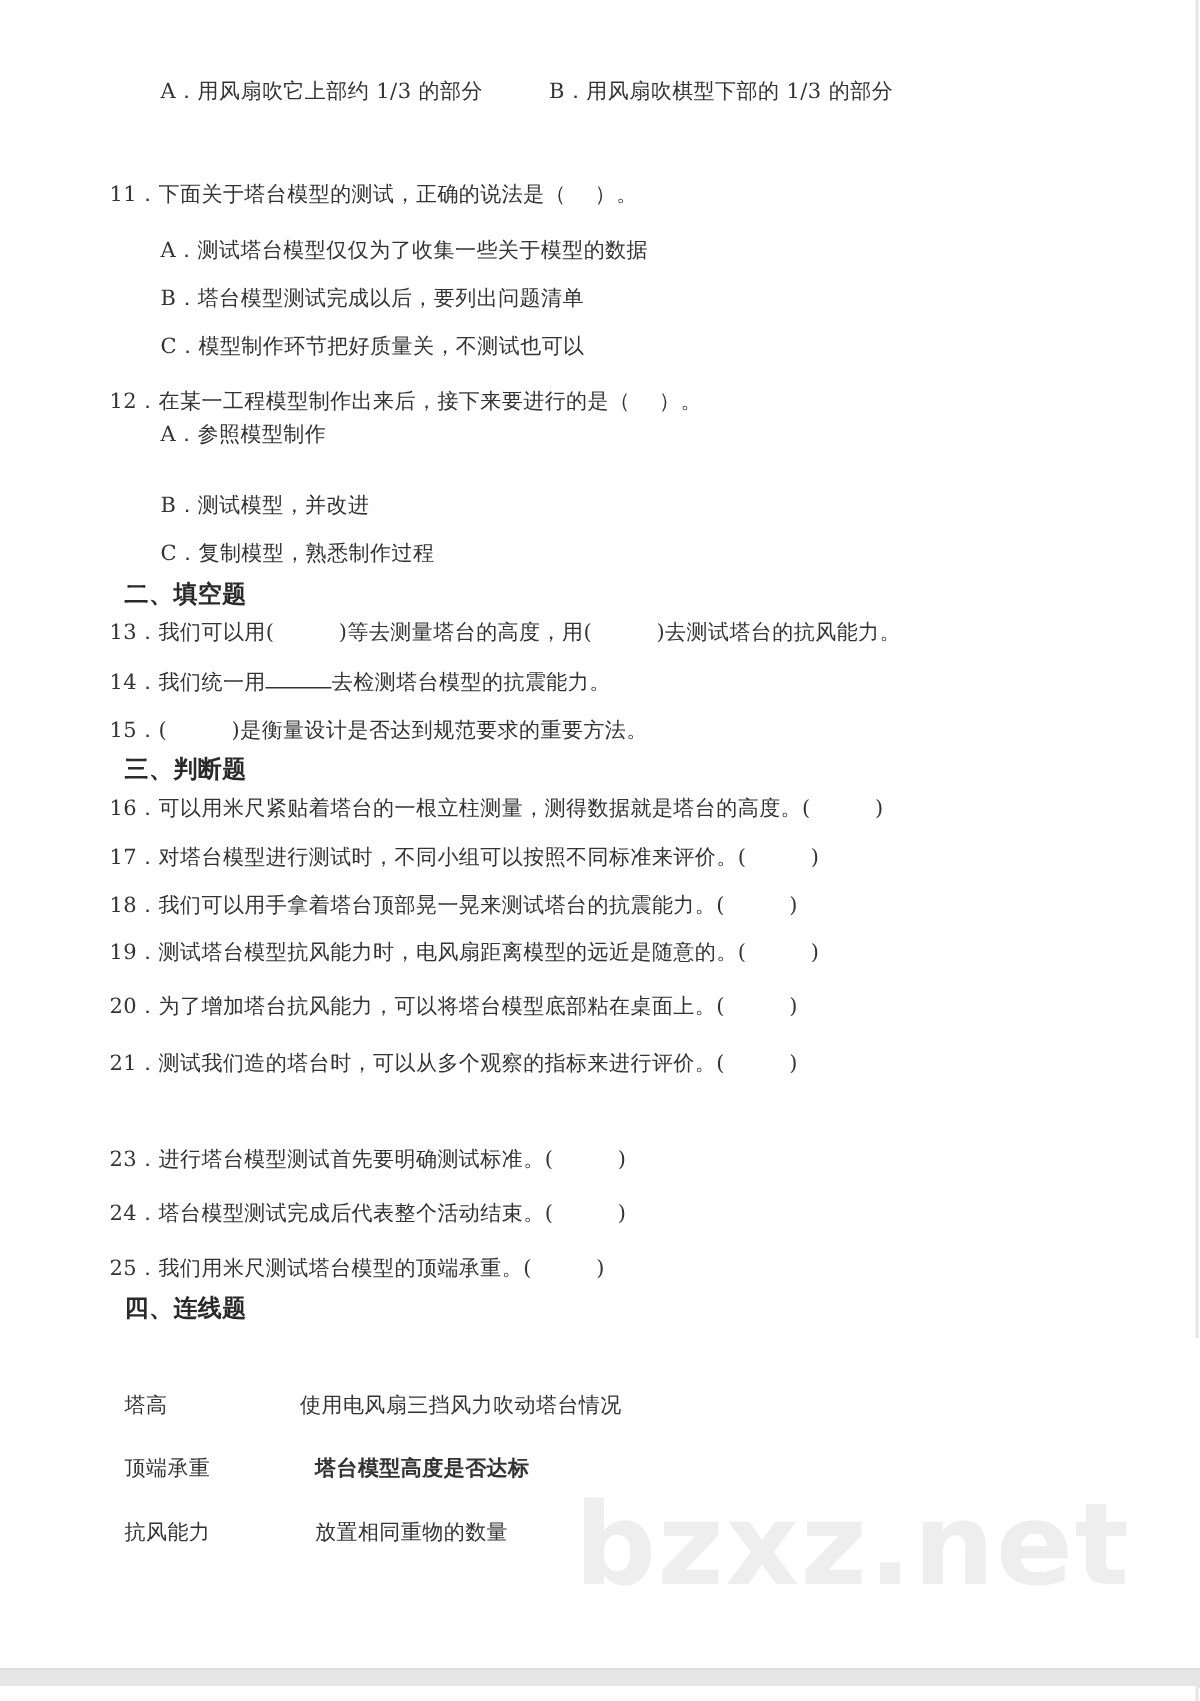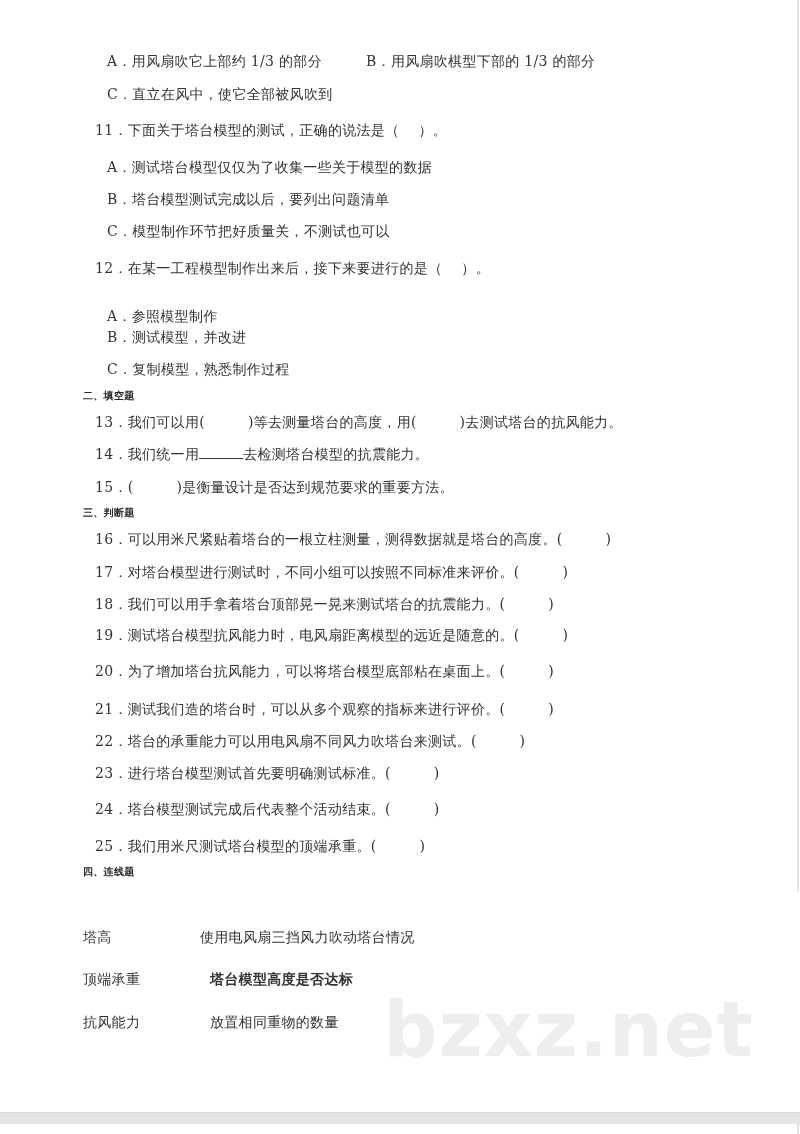--- a/index.html
+++ b/index.html
@@ -26,26 +26,26 @@
     }
     .line {
       position: absolute;
       font-size: 14px;
       line-height: 18px;
       white-space: pre;
       transform: translateY(-9px);
       letter-spacing: 0.3px;
     }
     .opt { left: 107px; }
-    .q { left: 95px; }
+    .q { left: 73px; }
     .sec {
       left: 83px;
       font-weight: bold;
       font-family: "DejaVu Sans", "Liberation Sans", sans-serif;
-      font-size: 10px;
+      font-size: 16px;
       color: #2a2a2a;
     }
     .match-left { left: 83px; }
     .match-right { left: 200px; }
     .match-right.r2 { left: 210px; }
     .blank-u {
       display: inline-block;
       width: 44px;
       border-bottom: 1.5px solid #333;
       height: 13px;
@@ -82,45 +82,43 @@
       border-right: 2px solid #e4e4e4;
     }
   </style>
 </head>
 <body>
 
 <div class="page">
 
   <div class="line opt" style="top:61px;">A．用风扇吹它上部约 1/3 的部分</div>
   <div class="line" style="top:61px; left:366px;">B．用风扇吹棋型下部的 1/3 的部分</div>
-  <div class="line opt" style="top:94px;">C．直立在风中，使它全部被风吹到</div>
 
   <div class="line q" style="top:130px;">11．下面关于塔台模型的测试，正确的说法是（　 ）。</div>
   <div class="line opt" style="top:199px;">B．塔台模型测试完成以后，要列出问题清单</div>
   <div class="line opt" style="top:167px;">A．测试塔台模型仅仅为了收集一些关于模型的数据</div>
   <div class="line opt" style="top:231px;">C．模型制作环节把好质量关，不测试也可以</div>
 
   <div class="line q" style="top:268px;">12．在某一工程模型制作出来后，接下来要进行的是（　 ）。</div>
-  <div class="line opt" style="top:316px;">A．参照模型制作</div>
+  <div class="line opt" style="top:290px;">A．参照模型制作</div>
   <div class="line opt" style="top:337px;">B．测试模型，并改进</div>
   <div class="line opt" style="top:369px;">C．复制模型，熟悉制作过程</div>
 
   <div class="line sec" style="top:396px;">二、填空题</div>
   <div class="line q" style="top:422px;">13．我们可以用(　　　)等去测量塔台的高度，用(　　　)去测试塔台的抗风能力。</div>
   <div class="line q" style="top:454px;"><span>14．我们统一用</span><span class="blank-u"></span><span>去检测塔台模型的抗震能力。</span></div>
   <div class="line q" style="top:487px;">15．(　　　)是衡量设计是否达到规范要求的重要方法。</div>
 
   <div class="line sec" style="top:513px;">三、判断题</div>
   <div class="line q" style="top:539px;">16．可以用米尺紧贴着塔台的一根立柱测量，测得数据就是塔台的高度。(　　　)</div>
   <div class="line q" style="top:572px;">17．对塔台模型进行测试时，不同小组可以按照不同标准来评价。(　　　)</div>
   <div class="line q" style="top:604px;text-align:center;">18．我们可以用手拿着塔台顶部晃一晃来测试塔台的抗震能力。(　　　)</div>
   <div class="line q" style="top:635px;">19．测试塔台模型抗风能力时，电风扇距离模型的远近是随意的。(　　　)</div>
   <div class="line q" style="top:671px;text-align:center;">20．为了增加塔台抗风能力，可以将塔台模型底部粘在桌面上。(　　　)</div>
   <div class="line q" style="top:709px;">21．测试我们造的塔台时，可以从多个观察的指标来进行评价。(　　　)</div>
-  <div class="line q" style="top:741px;">22．塔台的承重能力可以用电风扇不同风力吹塔台来测试。(　　　)</div>
   <div class="line q" style="top:773px;">23．进行塔台模型测试首先要明确测试标准。(　　　)</div>
   <div class="line q" style="top:809px;">24．塔台模型测试完成后代表整个活动结束。(　　　)</div>
   <div class="line q" style="top:846px;">25．我们用米尺测试塔台模型的顶端承重。(　　　)</div>
 
   <div class="line sec" style="top:872px;">四、连线题</div>
 
   <div class="line match-left" style="top:937px;">塔高</div>
   <div class="line match-right" style="top:937px;">使用电风扇三挡风力吹动塔台情况</div>
   <div class="line match-left" style="top:979px;">顶端承重</div>
   <div class="line match-right r2" style="top:979px;font-weight:bold;">塔台模型高度是否达标</div>

